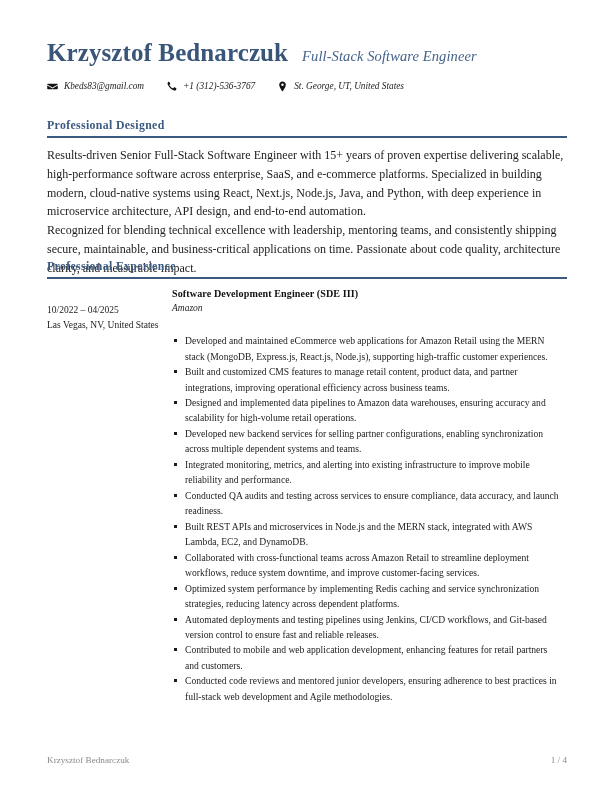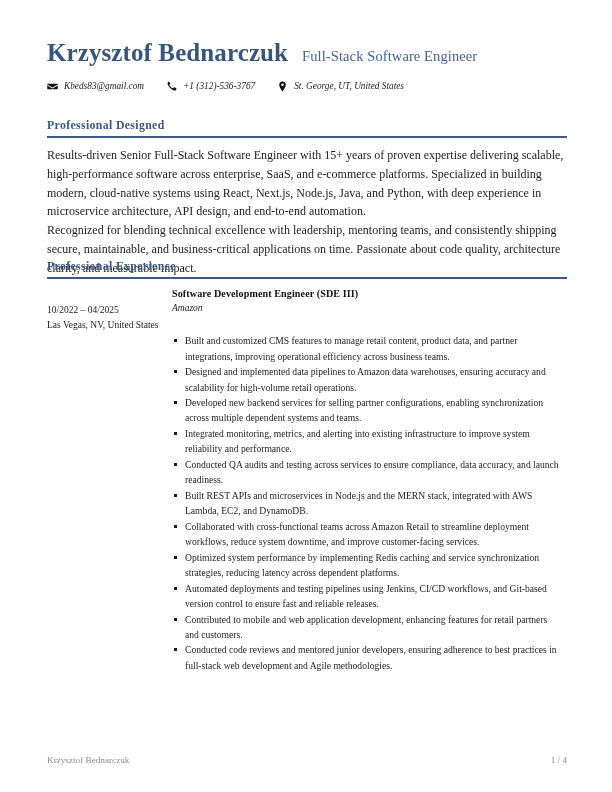--- a/index.html
+++ b/index.html
@@ -33,20 +33,21 @@
   }
   .name {
     font-size: 25px;
     font-weight: bold;
     color: #395578;
     letter-spacing: 0.1px;
     line-height: 1.05;
   }
   .job-title {
     font-size: 14.5px;
+    font-style: italic;
     color: #4a6somewhere;
     color: #44628a;
     letter-spacing: 0.1px;
     text-align: center;
   }
 
   .contact-row {
     margin-top: 15px;
     display: flex;
     align-items: center;
@@ -232,24 +233,25 @@
 
     <div class="exp-entry">
       <div class="exp-left">
         <div>10/2022 – 04/2025</div>
         <div>Las Vegas, NV, United States</div>
       </div>
       <div class="exp-right">
         <div class="exp-role">Software Development Engineer (SDE III)</div>
         <div class="exp-company">Amazon</div>
         <ul class="bullets">
+          <li>Developed and maintained eCommerce web applications for Amazon Retail using the MERN stack (MongoDB, Express.js, React.js, Node.js), supporting high-traffic customer experiences.</li>
           <li>Built and customized CMS features to manage retail content, product data, and partner integrations, improving operational efficiency across business teams.</li>
           <li>Designed and implemented data pipelines to Amazon data warehouses, ensuring accuracy and scalability for high-volume retail operations.</li>
           <li>Developed new backend services for selling partner configurations, enabling synchronization across multiple dependent systems and teams.</li>
-          <li>Integrated monitoring, metrics, and alerting into existing infrastructure to improve system reliability and performance.</li>
+          <li>Integrated monitoring, metrics, and alerting into existing infrastructure to improve mobile reliability and performance.</li>
           <li>Conducted QA audits and testing across services to ensure compliance, data accuracy, and launch readiness.</li>
           <li>Built REST APIs and microservices in Node.js and the MERN stack, integrated with AWS Lambda, EC2, and DynamoDB.</li>
           <li>Collaborated with cross-functional teams across Amazon Retail to streamline deployment workflows, reduce system downtime, and improve customer-facing services.</li>
           <li>Optimized system performance by implementing Redis caching and service synchronization strategies, reducing latency across dependent platforms.</li>
           <li>Automated deployments and testing pipelines using Jenkins, CI/CD workflows, and Git-based version control to ensure fast and reliable releases.</li>
           <li>Contributed to mobile and web application development, enhancing features for retail partners and customers.</li>
           <li>Conducted code reviews and mentored junior developers, ensuring adherence to best practices in full-stack web development and Agile methodologies.</li>
         </ul>
       </div>
     </div>

